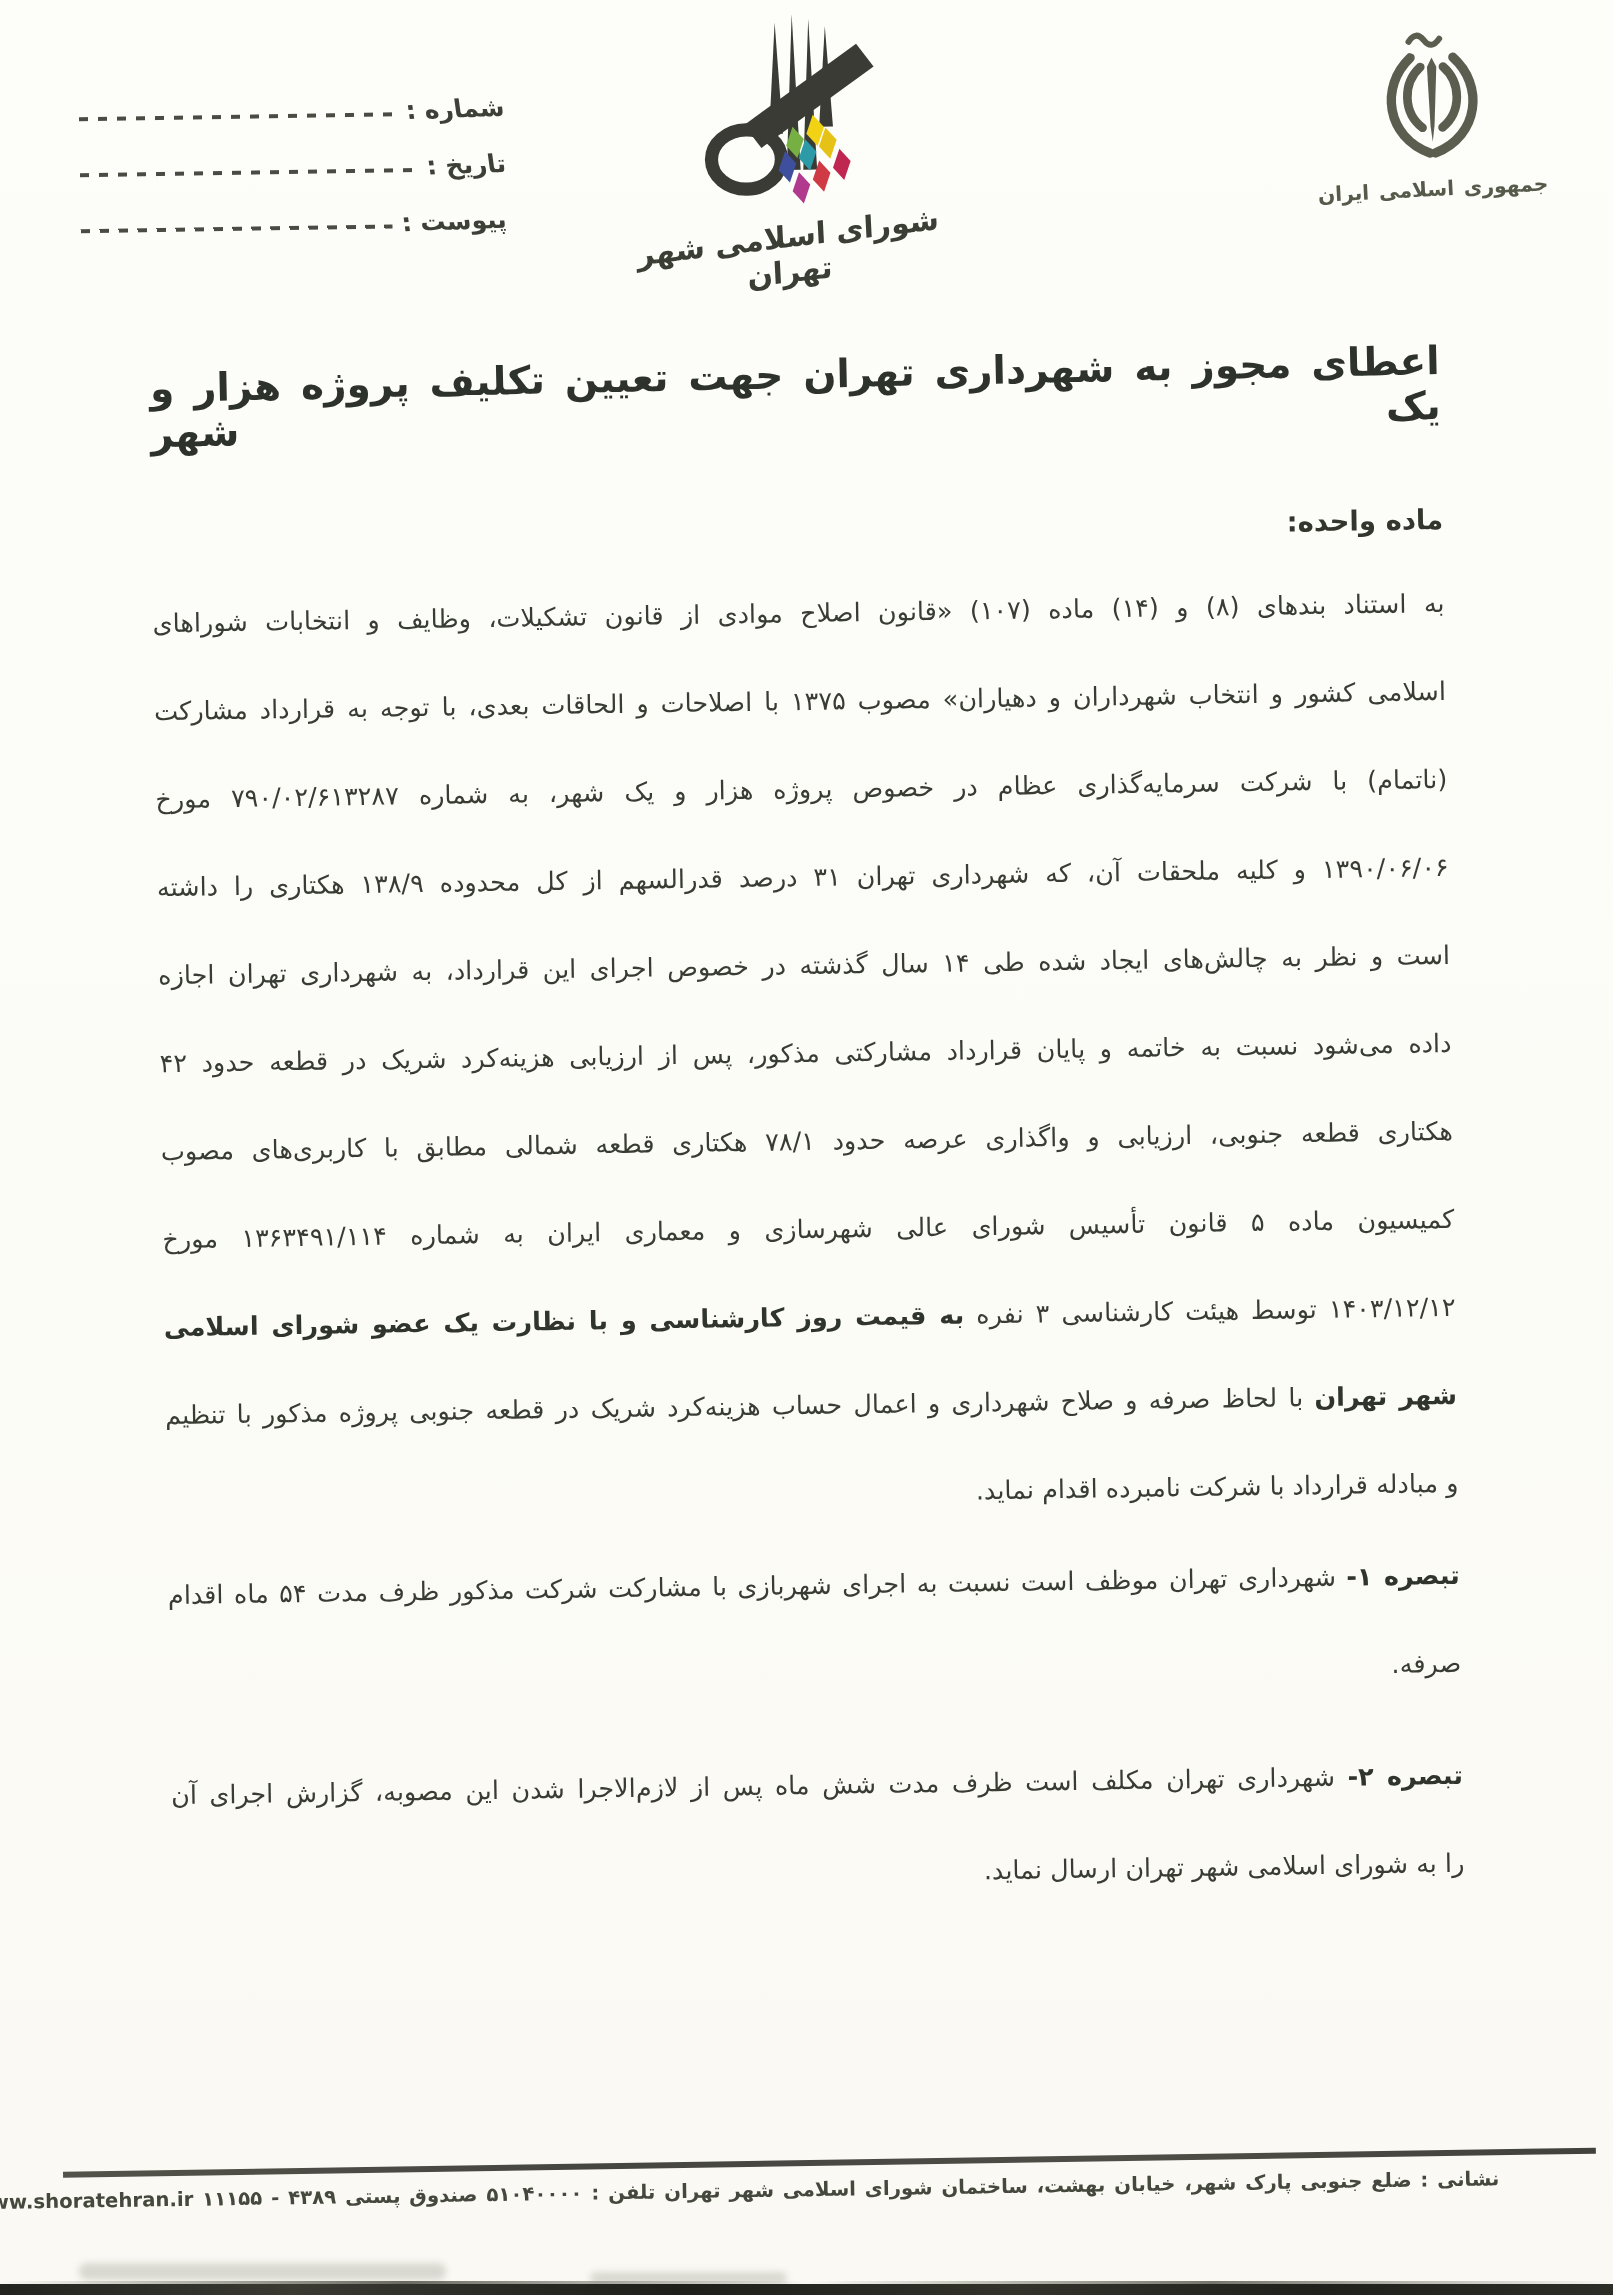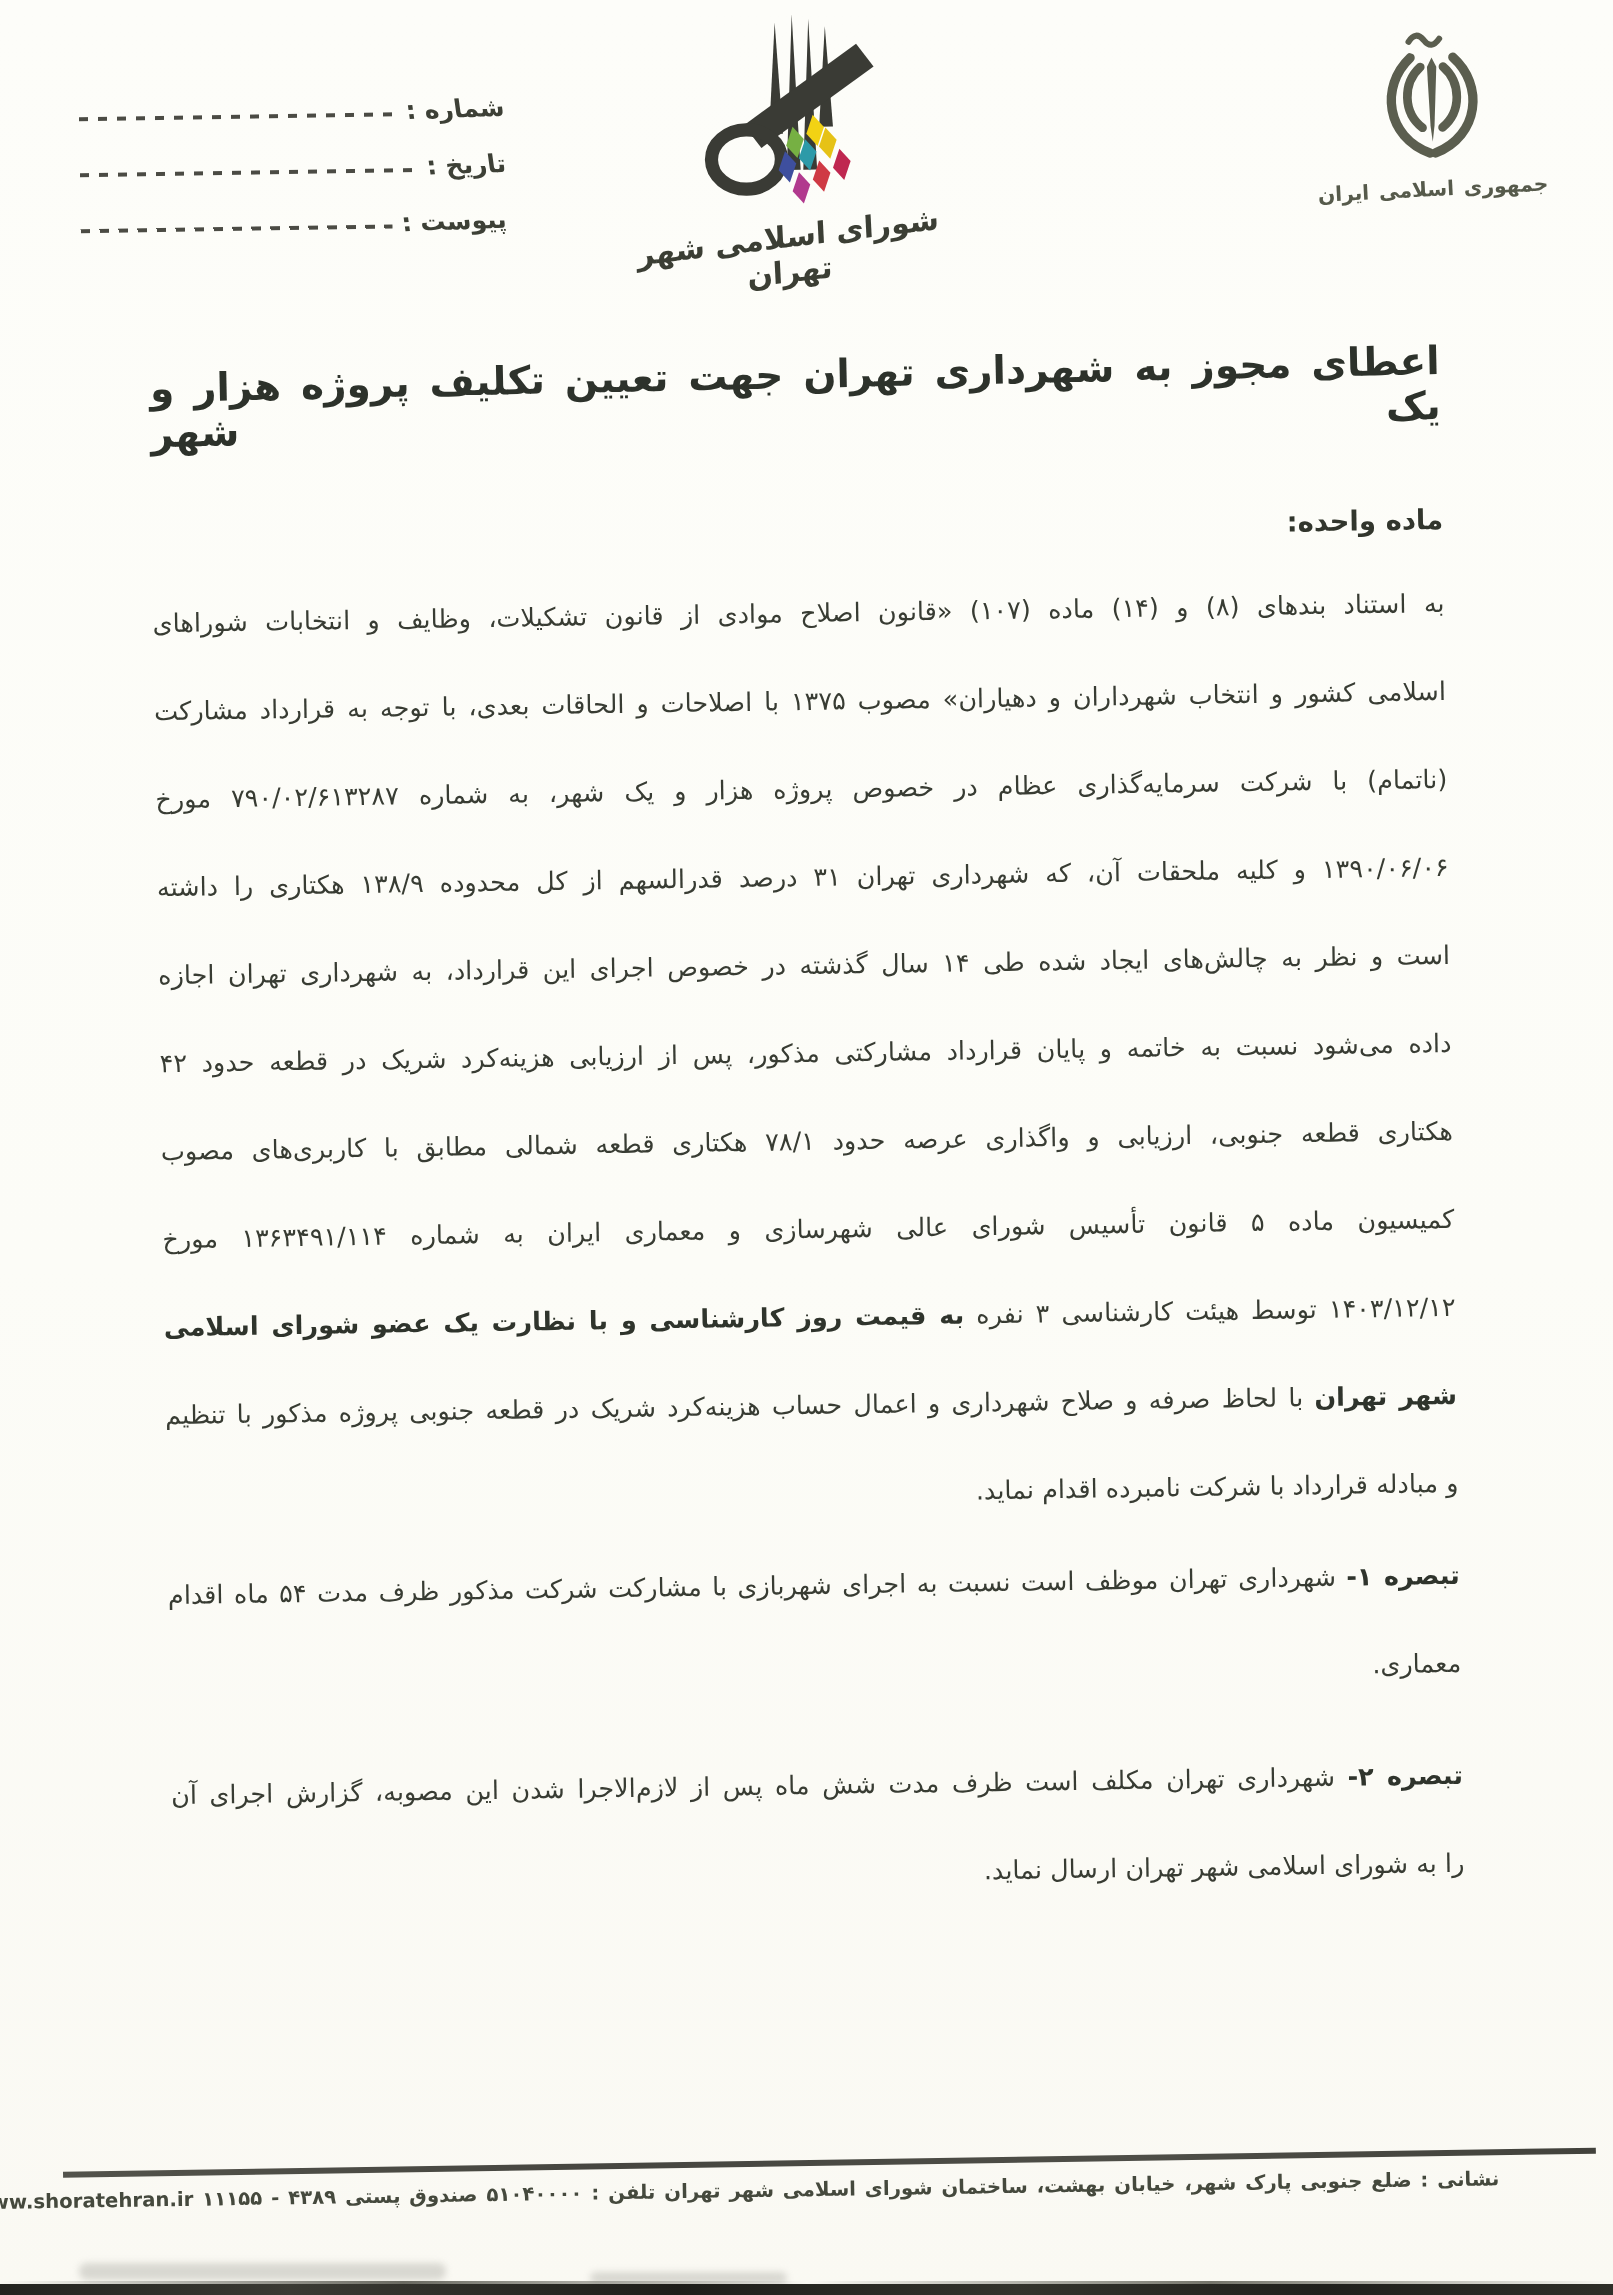--- a/index.html
+++ b/index.html
@@ -156,21 +156,21 @@
         <div class="tline"><span>داده می‌شود نسبت به خاتمه و پایان قرارداد مشارکتی مذکور، پس از ارزیابی هزینه‌کرد شریک در قطعه حدود ۴۲</span></div>
         <div class="tline"><span>هکتاری قطعه جنوبی، ارزیابی و واگذاری عرصه حدود ۷۸/۱ هکتاری قطعه شمالی مطابق با کاربری‌های مصوب</span></div>
         <div class="tline"><span>کمیسیون ماده ۵ قانون تأسیس شورای عالی شهرسازی و معماری ایران به شماره ۱۳۶۳۴۹۱/۱۱۴ مورخ</span></div>
         <div class="tline"><span>۱۴۰۳/۱۲/۱۲ توسط هیئت کارشناسی ۳ نفره </span><span class="b">به قیمت روز کارشناسی و با نظارت یک عضو شورای اسلامی</span></div>
         <div class="tline"><span class="b">شهر تهران</span><span> با لحاظ صرفه و صلاح شهرداری و اعمال حساب هزینه‌کرد شریک در قطعه جنوبی پروژه مذکور با تنظیم</span></div>
         <div class="tline rag"><span>و مبادله قرارداد با شرکت نامبرده اقدام نماید.</span></div>
       </div>
 
     <div class="para note1">
         <div class="tline"><span class="b">تبصره ۱-</span><span> شهرداری تهران موظف است نسبت به اجرای شهربازی با مشارکت شرکت مذکور ظرف مدت ۵۴ ماه اقدام</span></div>
-        <div class="tline rag"><span>معماری.</span></div>
+        <div class="tline rag"><span>صرفه.</span></div>
       </div>
 
     <div class="para note2">
         <div class="tline"><span class="b">تبصره ۲-</span><span> شهرداری تهران مکلف است ظرف مدت شش ماه پس از لازم‌الاجرا شدن این مصوبه، گزارش اجرای آن</span></div>
         <div class="tline rag"><span>را به شورای اسلامی شهر تهران ارسال نماید.</span></div>
       </div>
 
     <div class="footer-rule"></div>
     <div class="footer-address">نشانی : ضلع جنوبی پارک شهر، خیابان بهشت، ساختمان شورای اسلامی شهر تهران  تلفن : ۵۱۰۴۰۰۰۰ صندوق پستی ۴۳۸۹ - ۱۱۱۵۵ www.shoratehran.ir</div>
   </div>

